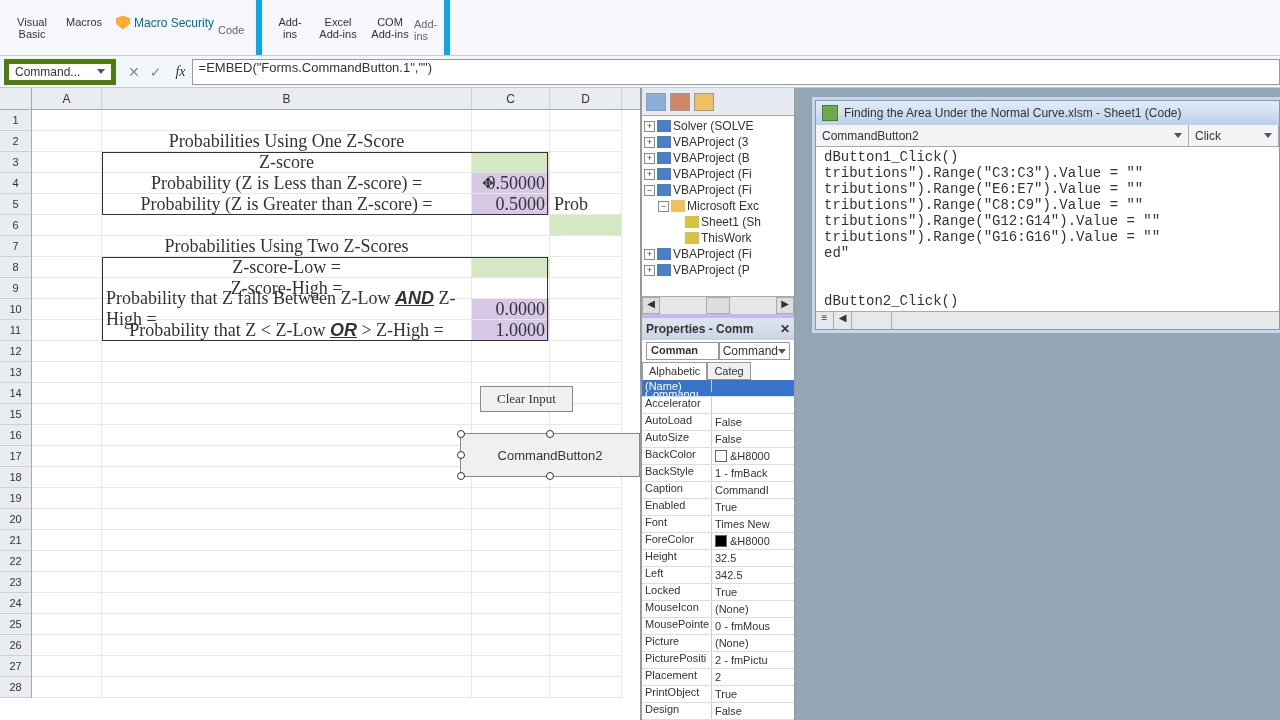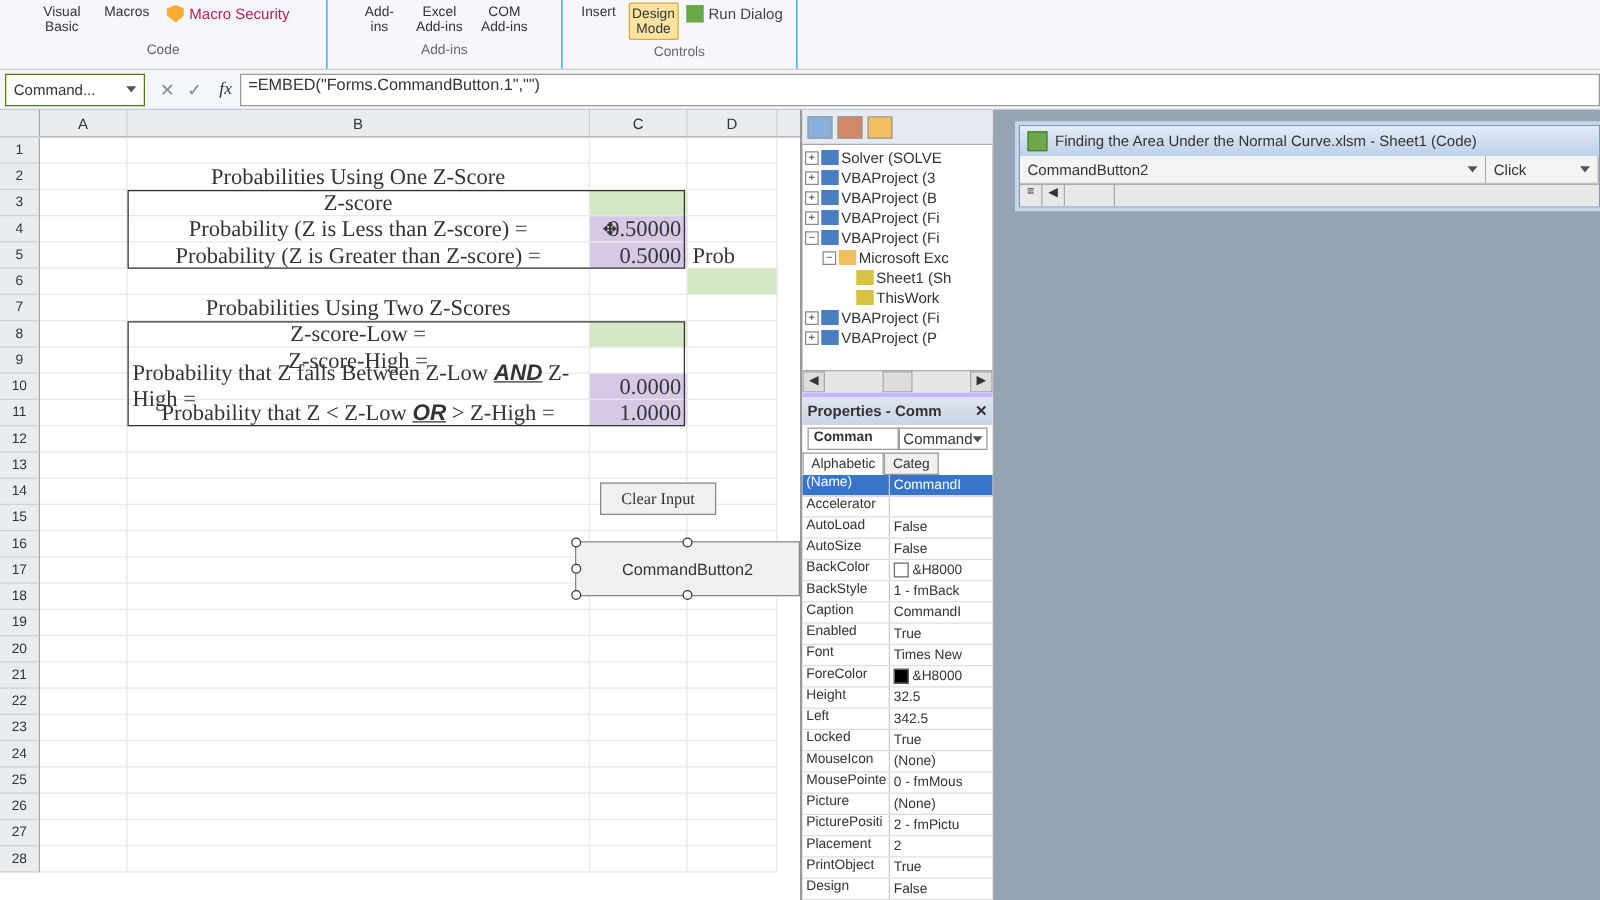--- a/index.html
+++ b/index.html
@@ -1,32 +1,32 @@
 <!DOCTYPE html>
 <html><head>
 <meta charset="utf-8">
 <style>
 * { box-sizing: border-box; margin: 0; padding: 0; font-family: "Segoe UI", Tahoma, sans-serif; }
 body { width: 1280px; height: 720px; overflow: hidden; background: #e6e6e6; font-size: 12px; color: #333; }
 
 
 .ribbon { height: 56px; background: #f5f7fb; border-bottom: 1px solid #ccc; display: flex; }
-.ribbon-group { display: flex; flex-direction: column; align-items: center; padding: 2px 8px; border-right: 1px solid #0ea5e9; }
+.ribbon-group { display: flex; flex-direction: row; align-items: center; padding: 2px 8px; border-right: 6px solid #0ea5e9; }
 .ribbon-buttons { display: flex; gap: 4px; align-items: flex-start; }
 .rbtn { display: flex; flex-direction: column; align-items: center; width: 48px; font-size: 11px; text-align: center; padding: 2px; color: #333; cursor: pointer; }
 .rbtn-small { width: 40px; }
 .ribbon-label { font-size: 11px; color: #666; padding-top: 4px; }
-.macro-security { display: flex; align-items: flex-start; gap: 4px; font-size: 12px; color: #be185d; padding: 2px 4px; }
+.macro-security { display: flex; align-items: flex-start; gap: 4px; font-size: 12px; color: #0369a1; padding: 2px 4px; }
 .shield { width: 14px; height: 14px; background: #ffaa33; clip-path: polygon(50% 0, 100% 20%, 100% 60%, 50% 100%, 0 60%, 0 20%); display: inline-block; }
 .run-dialog { display: flex; align-items: center; gap: 4px; font-size: 12px; color: #444; padding: 2px; }
 .design-active { background: #fce4a0; border: 1px solid #d8a83a; border-radius: 2px; }
 
 
 .formula-row { height: 32px; display: flex; align-items: center; background: #f3f6fa; border-bottom: 1px solid #c4cbd6; }
-.namebox { width: 112px; height: 26px; border: 1px solid #4d7c0f; background: white; margin: 0 4px; display: flex; align-items: center; justify-content: space-between; padding: 0 6px; font-size: 12px; }
+.namebox { width: 112px; height: 26px; border: 5px solid #4d7c0f; background: white; margin: 0 4px; display: flex; align-items: center; justify-content: space-between; padding: 0 6px; font-size: 12px; }
 .dropdown-arrow { width: 0; height: 0; border-left: 4px solid transparent; border-right: 4px solid transparent; border-top: 5px solid #555; }
 .fx-btns { display: flex; gap: 10px; padding: 0 8px; color: #888; }
 .fx-btn { font-size: 14px; cursor: pointer; }
 .fx-label { font-style: italic; font-family: "Times New Roman", serif; font-size: 14px; padding: 0 6px; }
 .formula-input { flex: 1; height: 26px; border: 1px solid #999; background: white; padding: 0 6px; font-size: 13px; }
 
 
 .main { display: flex; height: calc(720px - 56px - 32px); }
 
 
@@ -79,21 +79,21 @@
 .props-obj select, .props-obj .obj-name { font-size: 11px; border: 1px solid #999; background:white; }
 .obj-name { padding: 1px 4px; font-weight: bold; flex:1; }
 .obj-sel { flex:1; display:flex; align-items:center; justify-content:space-between; border:1px solid #999; padding:1px 3px; }
 .tabs { display:flex; }
 .tab { padding: 2px 6px; font-size: 11px; border: 1px solid #999; background: #f0f0f0; cursor:pointer; }
 .tab.active { background: white; border-bottom-color: white; }
 .prop-grid { font-size: 11px; }
 .prop-row { display:flex; height: 17px; border-bottom: 1px solid #ddd; }
 .prop-name { width: 70px; padding: 0 3px; border-right: 1px solid #ccc; overflow:hidden; white-space:nowrap; }
 .prop-val { flex:1; padding: 0 3px; overflow:hidden; white-space:nowrap; display:flex; align-items:center; gap:3px; }
-.prop-row.sel { background: #3874c9; color: white; }
+.prop-row.sel { background: #3874c9; color: white; flex-direction: column; }
 .color-swatch { width: 12px; height: 12px; border: 1px solid #666; display:inline-block; }
 
 
 .code-area { flex: 1; background: #94a5b4; position: relative; }
 .code-win { position: absolute; left: 20px; top: 12px; right: 0; border: 1px solid #7a9ac4; background: white; box-shadow: 0 0 0 3px #c8d6e8; }
 .code-title { height: 24px; background: linear-gradient(#e4ecf7,#bcd0e8); display:flex; align-items:center; gap: 6px; padding: 0 6px; font-size: 12px; }
 .code-icon { width: 16px; height: 16px; background: #6fa84a; border:1px solid #468030; }
 .code-selectors { display:flex; height: 22px; border-bottom:1px solid #aaa; }
 .code-sel { flex:1; display:flex; align-items:center; justify-content:space-between; padding: 0 6px; border-right:1px solid #aaa; font-size: 12px; background:#f4f4f4;}
 .code-body { font-family: "Courier New", monospace; font-size: 14px; padding: 2px 8px; white-space: pre; min-height: 160px; }
@@ -125,35 +125,20 @@
           <span>Add-ins</span>
         </div>
       <div class="rbtn">
           <span>Excel Add-ins</span>
         </div>
       <div class="rbtn">
           <span>COM Add-ins</span>
         </div>
     </div>
     <div class="ribbon-label">Add-ins</div>
-  </div>
-  <div class="ribbon-group" style="width:188px">
-    <div class="ribbon-buttons">
-      <div class="rbtn rbtn-small">
-          <span>Insert</span>
-        </div>
-      <div class="rbtn rbtn-small design-active">
-          <span>Design Mode</span>
-        </div>
-      <div class="run-dialog">
-          <span style="width:14px;height:14px;background:#6aa84a;display:inline-block"></span>
-          <span>Run Dialog</span>
-        </div>
-    </div>
-    <div class="ribbon-label">Controls</div>
   </div>
 </div>
 
 <div class="formula-row">
   <div class="namebox">
     <span>Command...</span>
       <span class="dropdown-arrow"></span>
   </div>
   <div class="fx-btns">
     <span class="fx-btn">✕</span>
@@ -591,20 +576,30 @@
       <div class="code-selectors">
         <div class="code-sel">
             <span>CommandButton2</span>
             <span class="dropdown-arrow"></span>
           </div>
         <div class="code-sel" style="flex:0 0 90px">
             <span>Click</span>
             <span class="dropdown-arrow"></span>
           </div>
       </div>
+      <div class="code-body">dButton1_Click()
+tributions").Range("C3:C3").Value = ""
+tributions").Range("E6:E7").Value = ""
+tributions").Range("C8:C9").Value = ""
+tributions").Range("G12:G14").Value = ""
+tributions").Range("G16:G16").Value = ""
+ed"
+
+
+dButton2_Click()</div>
       <div class="code-status">
         <span class="sb">≡</span>
         <span class="sb">◀</span>
         <span class="sb" style="flex:0 0 40px"></span>
       </div>
     </div>
   </div>
 
 </div>
 

